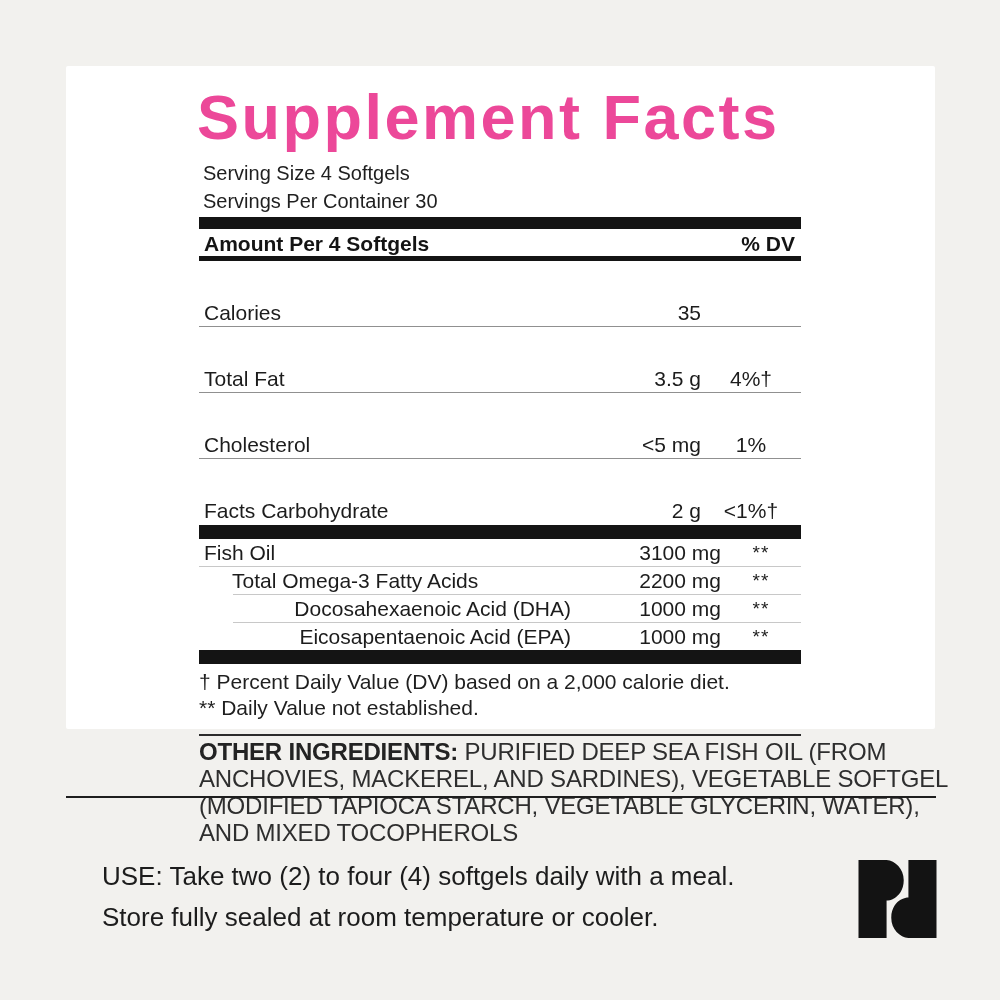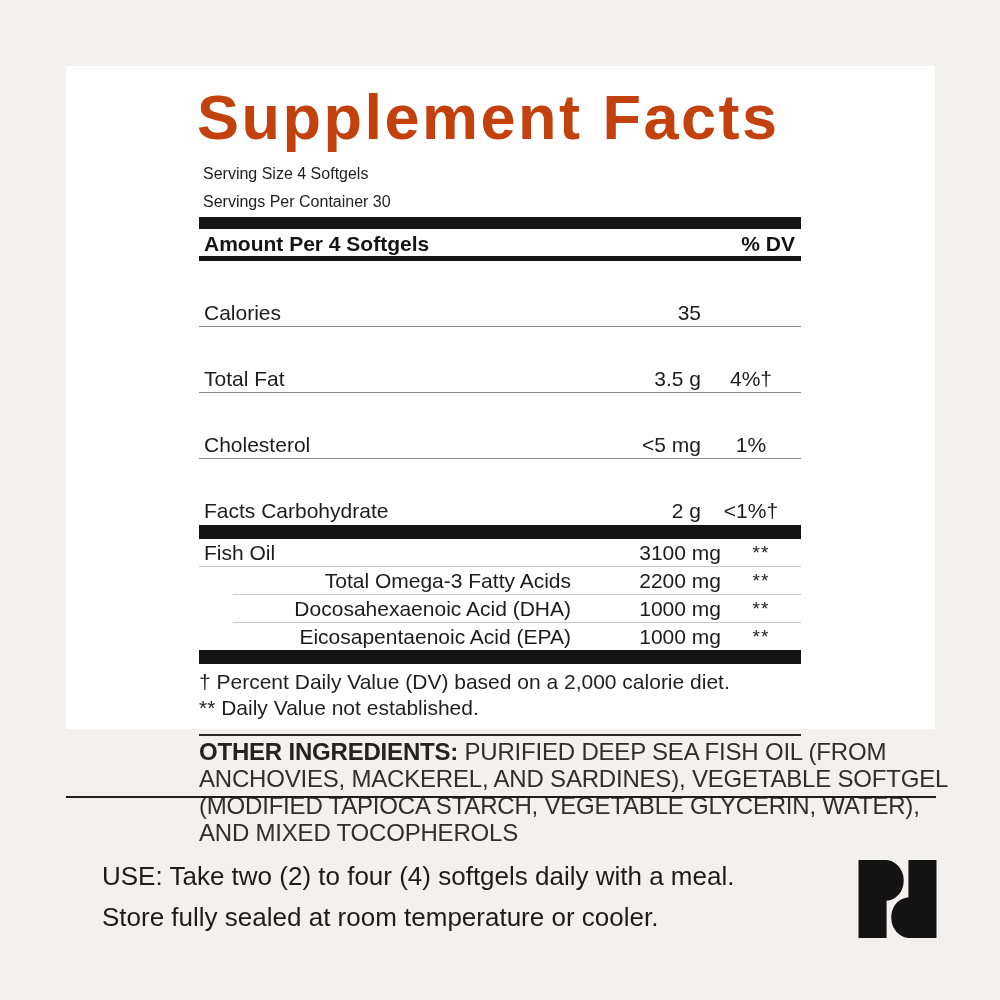--- a/index.html
+++ b/index.html
@@ -11,38 +11,38 @@
     position:relative;
     overflow:hidden;
   }
   .card{
     position:absolute;left:66px;top:66px;width:869px;height:663px;
     background:#ffffff;border-radius:2px;
   }
   .title{
     position:absolute;left:131px;top:20px;
     font-size:63px;font-weight:bold;letter-spacing:2.5px;
-    color:#c2410c;white-space:nowrap;line-height:1;
+    color:#ec4899;white-space:nowrap;line-height:1;
   }
-  .serving{position:absolute;left:137px;top:94px;font-size:16px;line-height:27.5px;color:#1f1f1f;}
+  .serving{position:absolute;left:137px;top:94px;font-size:20px;line-height:27.5px;color:#1f1f1f;}
   .table{position:absolute;left:133px;top:151px;width:602px;}
   .bar{background:#141414;width:100%;}
   .bar.b1{height:12px;}
   .bar.b2{height:5px;}
   .bar.b3{height:14px;}
   .bar.b4{height:14px;}
   .thead{height:27px;display:flex;align-items:flex-end;font-size:21px;font-weight:bold;color:#141414;}
   .thead .lbl{flex:1;padding-left:5px;}
   .thead .dvh{width:100px;text-align:right;padding-right:6px;}
   .trow{display:flex;align-items:center;font-size:21px;color:#1c1c1c;box-sizing:border-box;}
   .rows-g1 .trow{height:28px;border-bottom:1px solid #909090;margin-top:38px;}
   .rows-g1 .trow:last-child{border-bottom:none;}
   .rows-g2 .trow{height:27px;}
   .trow .lbl{flex:1;padding-left:5px;white-space:nowrap;}
-  .trow .lbl.ind1{padding-left:33px;text-align:right;}
+  .trow .lbl.ind1{padding-left:33px;}
   .trow .lbl.ind2{padding-left:51px;text-align:right;}
   .trow .amt{width:150px;text-align:right;white-space:nowrap;}
   .rows-g1 .dv{width:100px;text-align:center;white-space:nowrap;}
   .rows-g2 .dv{width:80px;text-align:center;font-size:19px;letter-spacing:1px;}
   .hl{height:1px;background:#c8c8c8;}
   .footnotes{padding-top:5px;font-size:21px;line-height:26px;color:#1f1f1f;}
   .mid-rule{height:2px;background:#2b2b2b;margin-top:13px;}
   .ingredients{margin-top:2px;font-size:24px;line-height:27px;letter-spacing:-0.2px;color:#2e2e2e;white-space:nowrap;}
   .ingredients .oi-label{font-weight:bold;color:#232323;}
   .bottom-divider{position:absolute;left:66px;top:796px;width:870px;height:2px;background:#1e1e1e;}

